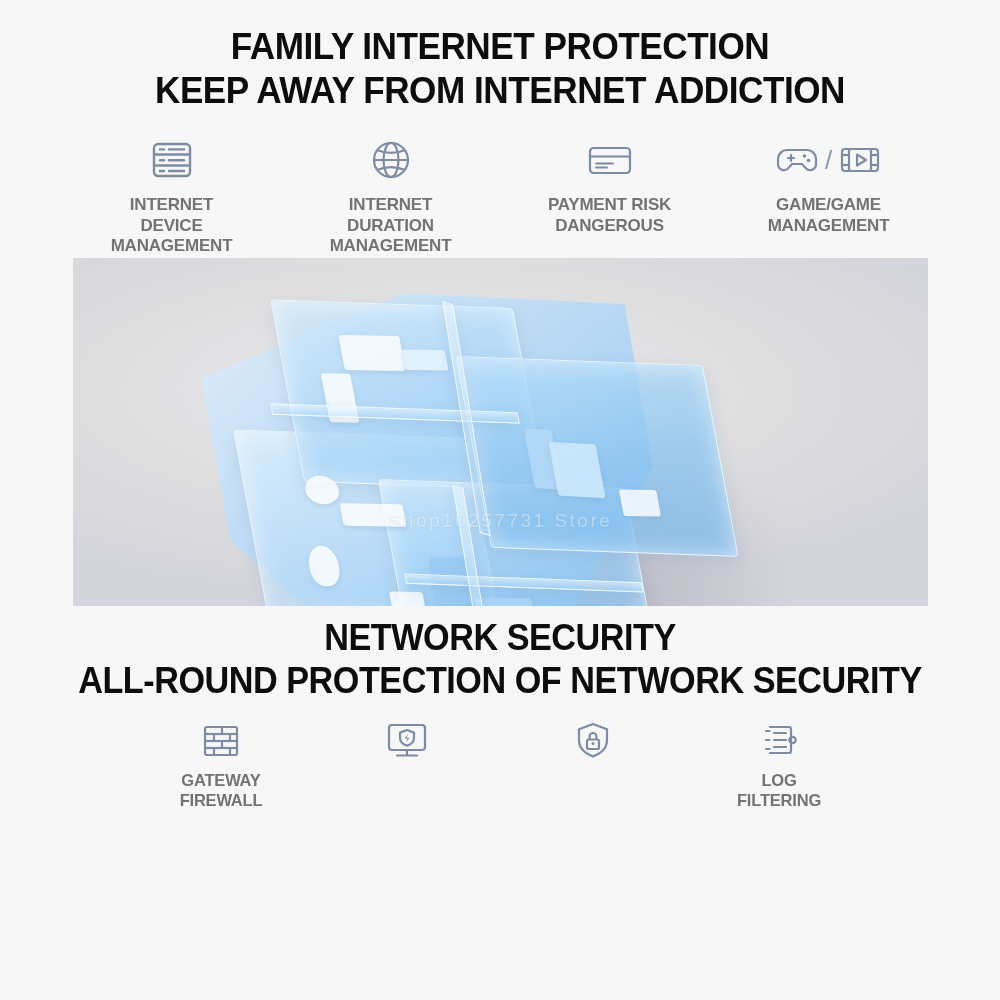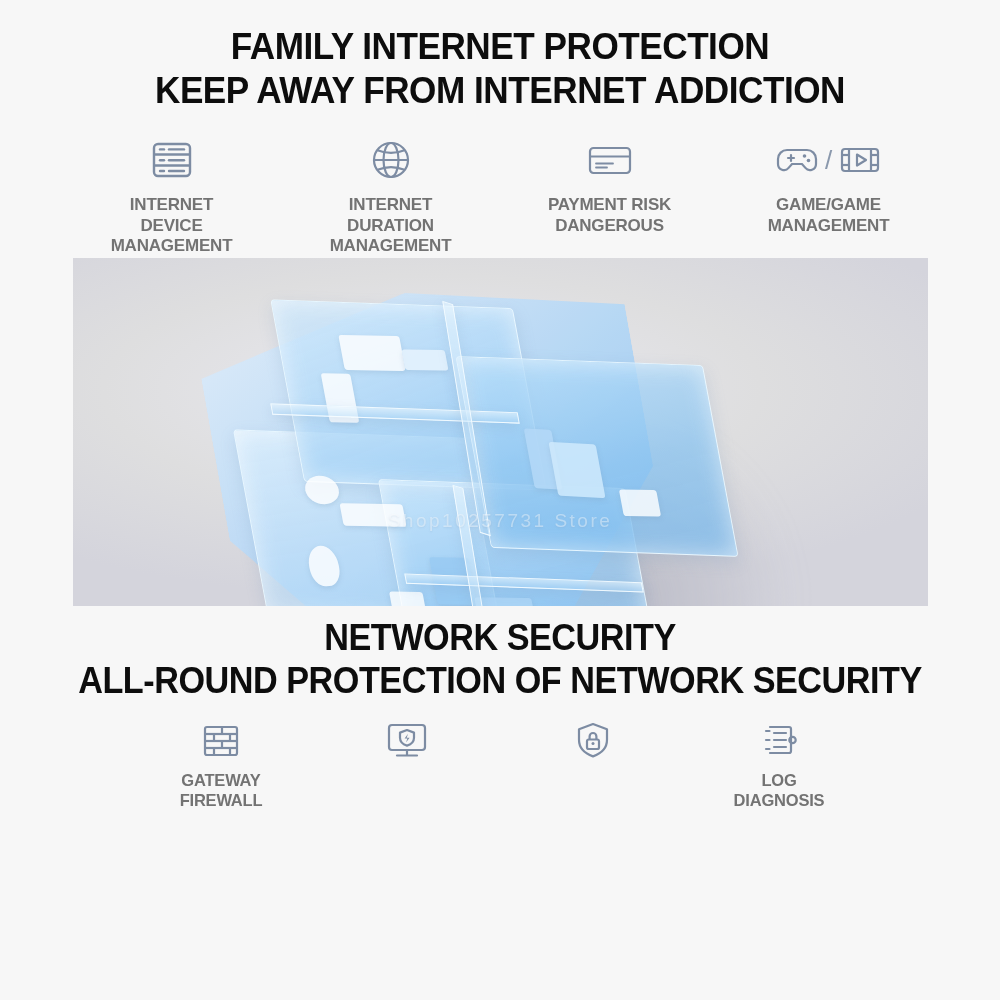--- a/index.html
+++ b/index.html
@@ -409,18 +409,18 @@
           <line x1="9" y1="11" x2="12.5" y2="11" stroke-linecap="round"></line>
           <line x1="9" y1="20" x2="12.5" y2="20" stroke-linecap="round"></line>
           <line x1="9" y1="29" x2="12.5" y2="29" stroke-linecap="round"></line>
           <line x1="17" y1="13" x2="29" y2="13" stroke-linecap="round"></line>
           <line x1="17" y1="20" x2="29" y2="20" stroke-linecap="round"></line>
           <line x1="17" y1="27" x2="29" y2="27" stroke-linecap="round"></line>
           <circle cx="35.5" cy="20" r="3.2"></circle>
         </svg>
       </div>
       <div class="feature-label">LOG
-DIAGNOSIS</div>
+FILTERING</div>
     </div>
 
   </div>
 
 </div>
 
 </body></html>

